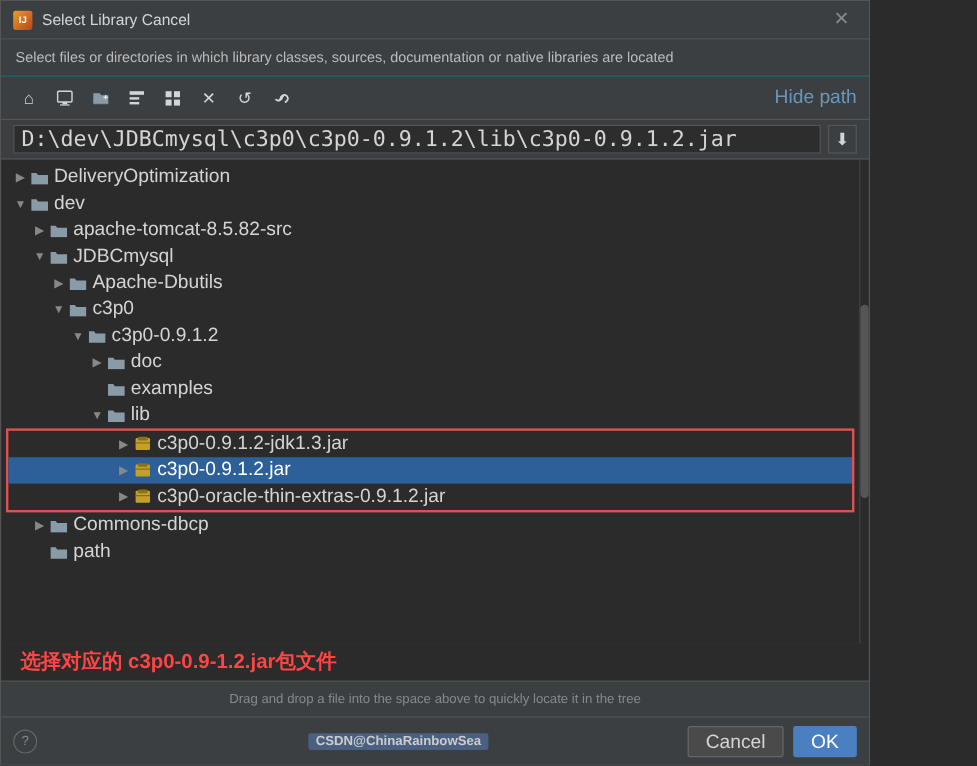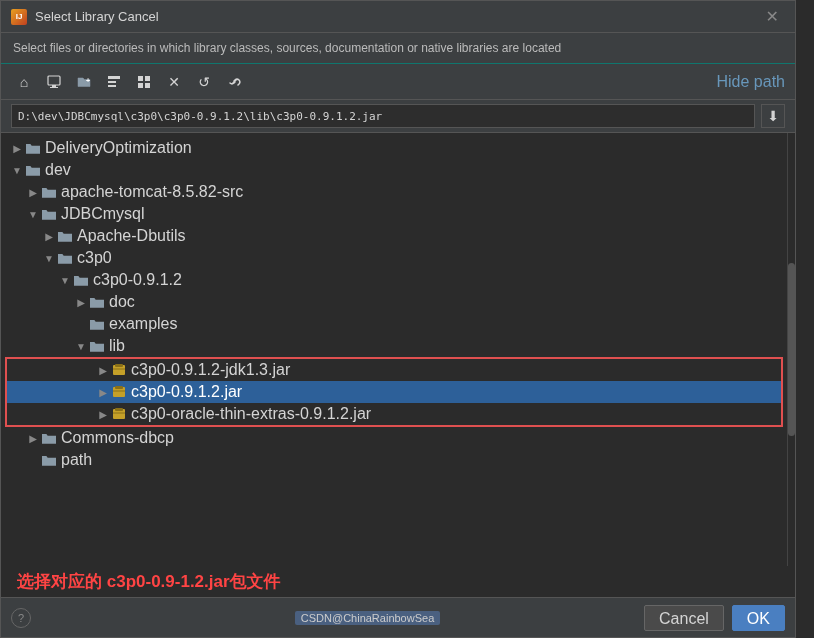--- a/index.html
+++ b/index.html
@@ -8,21 +8,21 @@
       font-family: 'Segoe UI', Arial, sans-serif;
       font-size: 13px;
       color: #d4d4d4;
       width: 814px;
       height: 638px;
       overflow: hidden;
     }
 
     .dialog-wrapper {
       position: relative;
-      width: 796px;
+      width: 725px;
       height: 638px;
       background: #3c3f41;
       border: 1px solid #555;
       display: flex;
       flex-direction: column;
     }
 
     
     .title-bar {
       background: #3c3f41;
@@ -111,21 +111,21 @@
       background: #3c3f41;
       border-bottom: 1px solid #555;
       gap: 6px;
     }
     .path-input {
       flex: 1;
       background: #2d2d2d;
       border: 1px solid #555;
       color: #d4d4d4;
       padding: 3px 6px;
-      font-size: 11px;
+      font-size: 18px;
       font-family: 'Consolas', monospace;
       height: 24px;
     }
     .path-download-btn {
       width: 24px;
       height: 24px;
       background: #3c3f41;
       border: 1px solid #555;
       color: #d4d4d4;
       display: flex;
@@ -258,20 +258,21 @@
       background: #4a7fc1;
       border-color: #4a7fc1;
       color: white;
     }
     .watermark {
       font-size: 11px;
       color: #aaa;
       background: #4a5568;
       padding: 1px 6px;
       border-radius: 2px;
+      font-weight: bold;
     }
     .help-btn {
       width: 20px;
       height: 20px;
       border: 1px solid #666;
       border-radius: 50%;
       display: flex;
       align-items: center;
       justify-content: center;
       font-size: 11px;
@@ -526,20 +527,23 @@
 
     <div style="width:8px; background:#2b2b2b; border-left:1px solid #444; position:relative;">
       <div style="position:absolute; top:30%; width:100%; height:40%; background:#555; border-radius:4px;"></div>
     </div>
   </div>
 
   <div style="position:relative; background:#2b2b2b;">
     <div class="annotation" style="position:relative; left:0; bottom:0; padding: 4px 16px; font-size:17px; font-weight:bold; color:#ff4444;">选择对应的 c3p0-0.9-1.2.jar包文件</div>
   </div>
 
+  <div class="footer-bar">
+    <span>Drag and drop a file into the space above to quickly locate it in the tree</span>
+  </div>
 
   <div class="action-bar">
     <div class="help-btn">?</div>
     <span class="watermark" style="margin-right:auto; margin-left: 60px; background:#4a6080; color:#ccc; font-size:11px;">CSDN@ChinaRainbowSea</span>
     <button class="action-btn">Cancel</button>
     <button class="action-btn primary">OK</button>
   </div>
 
 </div>
 

